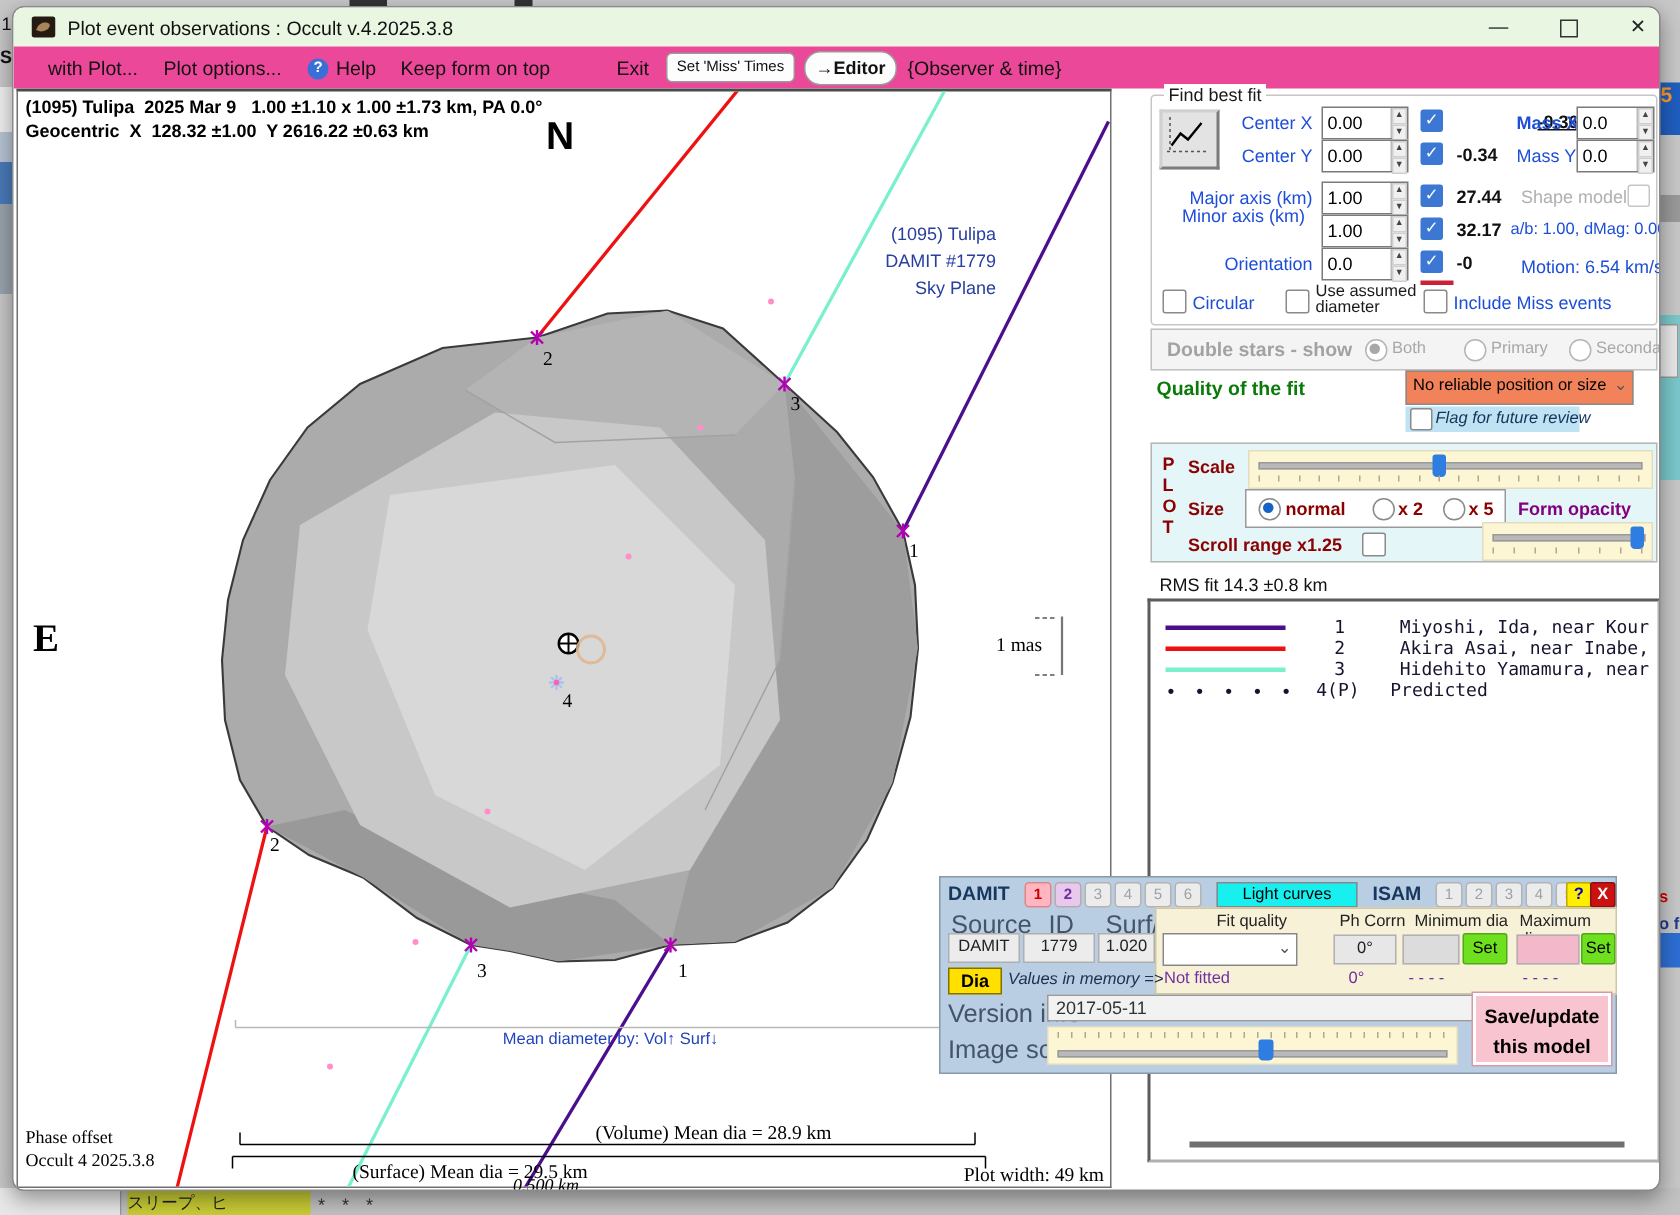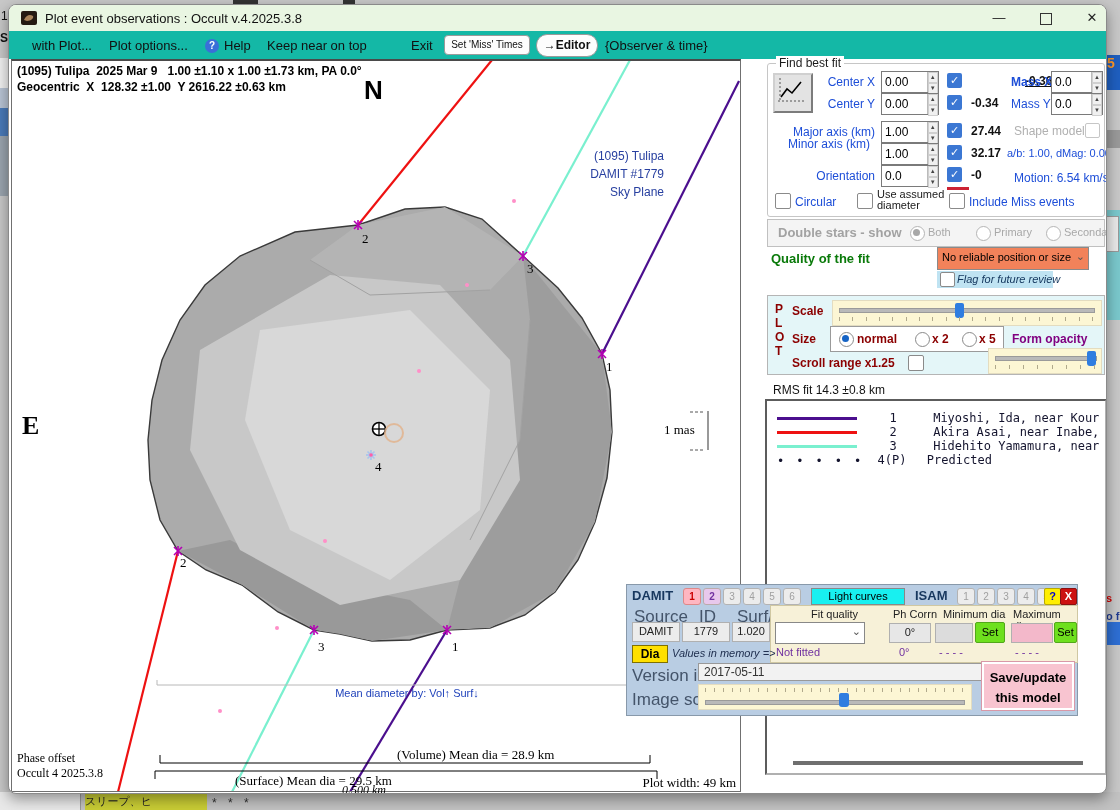--- a/index.html
+++ b/index.html
@@ -3,21 +3,21 @@
 <meta charset="utf-8">
 <style>
   html,body{margin:0;padding:0;width:1120px;height:810px;overflow:hidden;
     font-family:"Liberation Sans","DejaVu Sans",sans-serif;background:#c8c8c8;}
   .abs{position:absolute;}
   #stage{position:relative;width:1120px;height:810px;}
   
   #win{left:8px;top:4px;width:1097px;height:788px;background:#ffffff;border:1px solid #8a8a8a;
        border-radius:8px;box-shadow:0 5px 14px rgba(0,0,0,.38);overflow:hidden;}
   .titlebar{left:0;top:0;width:100%;height:26px;background:#e9f6e2;}
-  .menubar{left:0;top:26px;width:100%;height:28px;background:#14b8a6;}
+  .menubar{left:0;top:26px;width:100%;height:28px;background:#ec4899;}
   .mi{font-size:13px;color:#111;top:7px;cursor:default;}
   .mbtn{background:#fdfdfd;border:1px solid #9a9a9a;border-radius:4px;text-align:center;color:#111;}
   .wbtn{top:5px;width:30px;height:17px;text-align:center;font-size:13px;color:#222;}
   
   #plot{left:2px;top:54px;width:728px;height:730px;background:#fff;border:1px solid #707070;border-top:2px solid #4a4a4a;}
   .serif{font-family:"Liberation Serif","DejaVu Serif",serif;}
   .hdr{font-size:12px;font-weight:700;color:#000;white-space:pre;}
   
   .grp{border:1px solid #c6c6c6;border-radius:3px;}
   .grplbl{font-size:12px;color:#1a1a1a;background:#fff;padding:0 3px;}
@@ -92,21 +92,21 @@
         <span style="display:inline-block;width:10px;height:10px;border:1px solid #333;margin-top:3px;"></span>
       </div>
       <div class="abs wbtn" style="left:1068px;">✕</div>
     </div>
 
     <div class="menubar abs">
       <div class="abs mi" style="left:23px;">with Plot...</div>
       <div class="abs mi" style="left:100px;">Plot options...</div>
       <div class="abs" style="left:196px;top:8px;width:14px;height:14px;border-radius:50%;background:#3a6fd8;color:#fff;font-size:10px;font-weight:700;text-align:center;line-height:14px;">?</div>
       <div class="abs mi" style="left:215px;">Help</div>
-      <div class="abs mi" style="left:258px;">Keep near on top</div>
+      <div class="abs mi" style="left:258px;">Keep form on top</div>
       <div class="abs mi" style="left:402px;">Exit</div>
       <div class="abs mbtn" style="left:435px;top:4px;width:84px;height:18px;font-size:10px;line-height:18px;">Set 'Miss' Times</div>
       <div class="abs mbtn" style="left:527px;top:3px;width:60px;height:21px;font-size:12px;font-weight:700;line-height:21px;border-radius:11px;">→Editor</div>
       <div class="abs mi" style="left:596px;">{Observer &amp; time}</div>
     </div>
 
     <div id="plot" class="abs">
       <svg class="abs" style="left:0;top:0;" width="728" height="730" viewBox="0 0 728 730">
         <defs>
           <clipPath id="ast">

